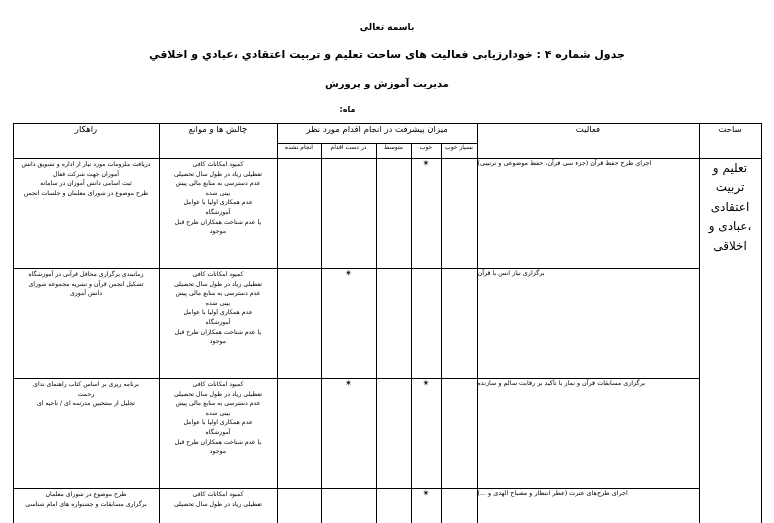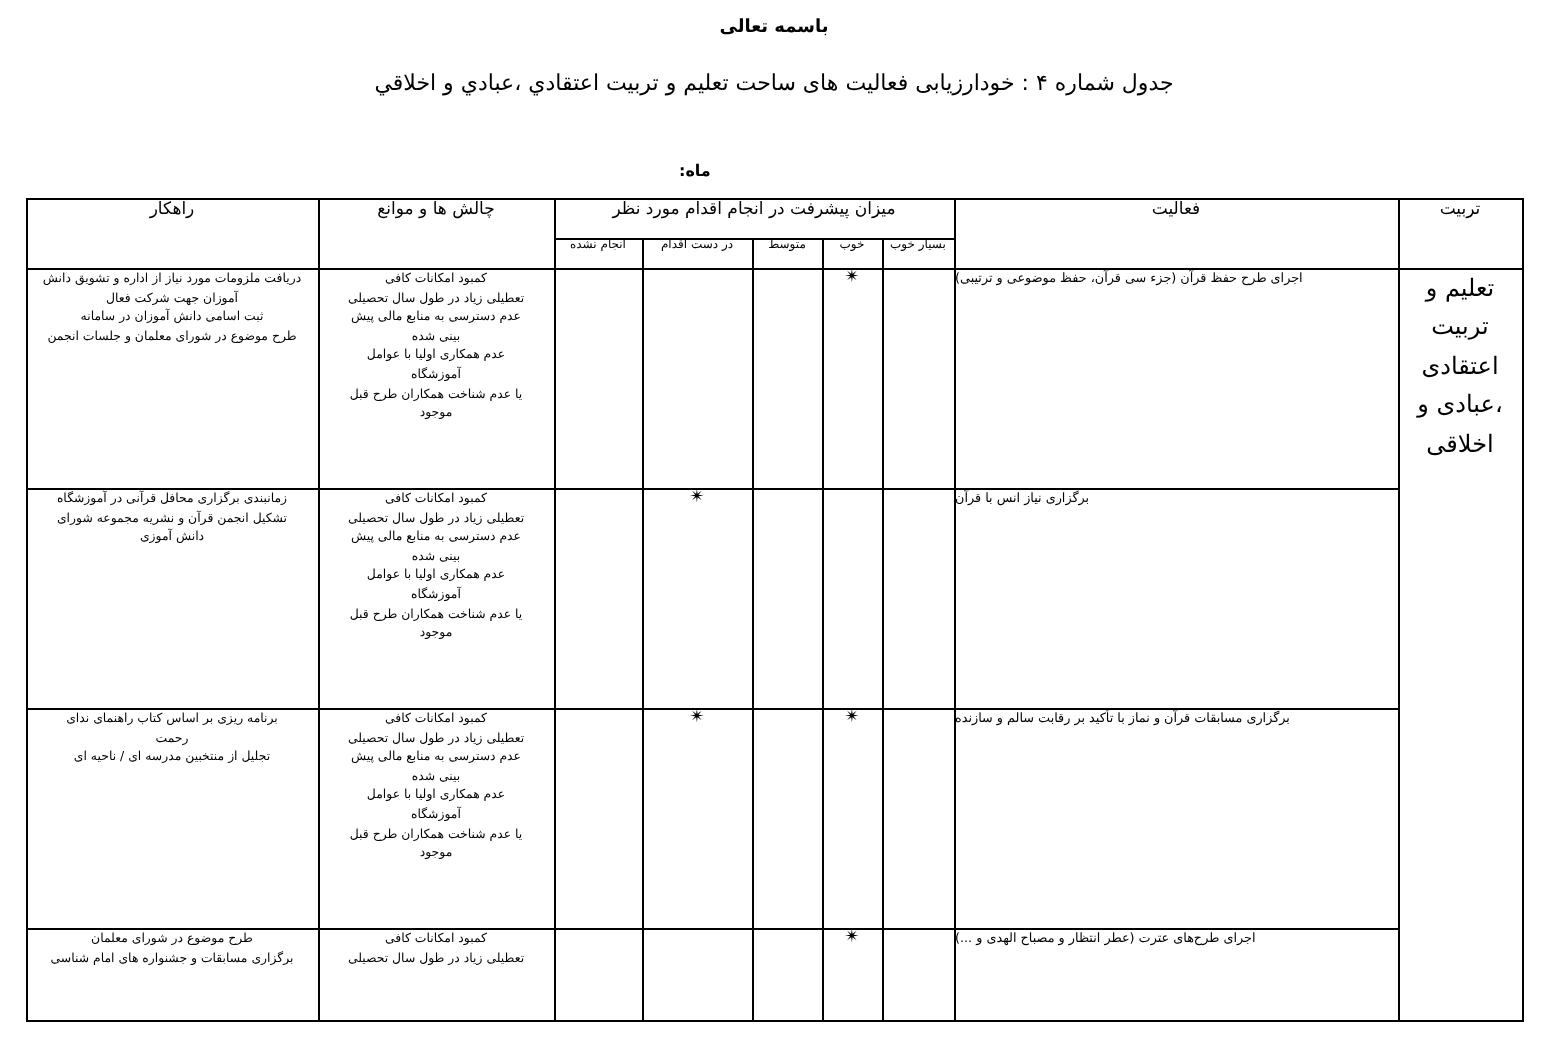--- a/index.html
+++ b/index.html
@@ -21,25 +21,25 @@
 
   
   .header {
     padding-top: 9px;
     text-align: center;
   }
   .basmaleh {
     font-size: 9px;
     font-weight: bold;
     letter-spacing: 0px;
-    margin: 0 0 16px 0;
+    margin: 13px 0 16px 0;
   }
   .doc-title {
     font-size: 11px;
-    font-weight: normal;
+    font-weight: bold;
     margin: 0 0 17px 0;
     direction: rtl;
   }
   .org-line {
     display: flex;
     flex-direction: row;
     justify-content: center;
     align-items: baseline;
     gap: 0px;
     font-size: 10px;
@@ -147,41 +147,42 @@
 </style>
 </head>
 <body>
 
 <div class="page">
 
   <div class="header">
     <div class="basmaleh">باسمه تعالی</div>
     <div class="doc-title">جدول شماره ۴ : خودارزیابی فعالیت های  ساحت تعلیم و تربیت اعتقادي ،عبادي و اخلاقي</div>
     <div class="org-line">
+      <span class="seg-org">مدیریت آموزش و پرورش</span>
     </div>
     <div class="info-line">
       <span class="seg-month">ماه:</span>
     </div>
   </div>
 
   <table class="sheet">
     <colgroup>
       <col class="col-sahat">
         <col class="col-faaliat">
       <col class="col-r1">
         <col class="col-r2">
         <col class="col-r3">
         <col class="col-r4">
         <col class="col-r5">
       <col class="col-chalesh">
         <col class="col-rahkar">
     </colgroup>
     <thead>
       <tr>
-        <th class="hcell tall" rowspan="2">تربیت</th>
+        <th class="hcell tall" rowspan="2">ساحت</th>
         <th class="hcell tall" rowspan="2">فعالیت</th>
         <th class="hcell" colspan="5">میزان پیشرفت در انجام اقدام مورد نظر</th>
         <th class="hcell tall" rowspan="2">چالش ها و موانع</th>
         <th class="hcell tall" rowspan="2">راهکار</th>
       </tr>
       <tr>
         <th class="sub">بسیار خوب</th>
         <th class="sub">خوب</th>
         <th class="sub">متوسط</th>
         <th class="sub">در دست اقدام</th>

